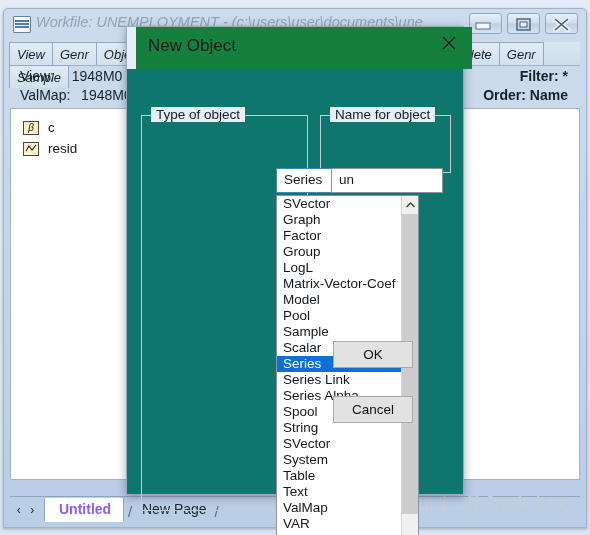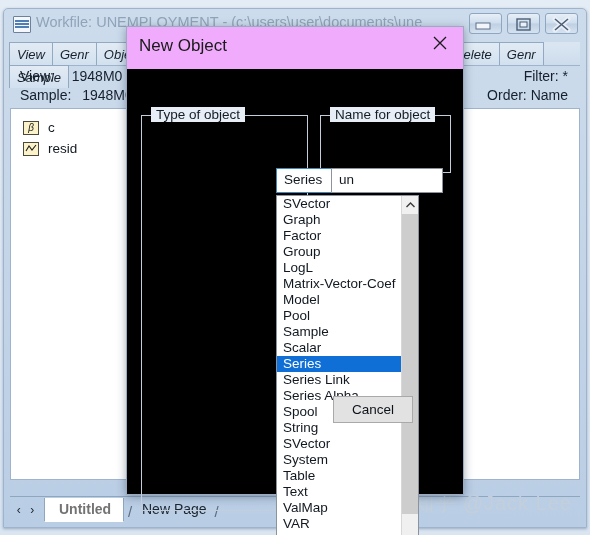--- a/index.html
+++ b/index.html
@@ -62,20 +62,21 @@
   }
   #wf-title-text {
     position: absolute;
     left: 32px; top: 5px;
     width: 420px;
     font-size: 14.5px;
     color: #8fa4b8;
     white-space: nowrap;
     overflow: hidden;
     text-overflow: clip;
+    font-style: italic;
   }
 
   .wf-btn {
     position: absolute;
     top: 4px;
     width: 33px; height: 21px;
     background: linear-gradient(180deg,#e7eff8 0%,#cfdded 48%,#bed0e3 52%,#d6e2f0 100%);
     border: 1px solid #8ea6bf;
     border-radius: 3px;
     box-sizing: border-box;
@@ -126,20 +127,21 @@
     font-size: 14px;
     color: #15202c;
     white-space: nowrap;
   }
   .wf-info-right {
     position: absolute;
     right: 12px;
     font-size: 14px;
     color: #15202c;
     white-space: nowrap;
+    font-weight: bold;
   }
 
   
   #wf-objects {
     position: absolute;
     left: 6px; top: 100px;
     right: 6px; bottom: 47px;
     background: #ffffff;
     border: 1px solid #9fb4cc;
     border-top: none;
@@ -194,21 +196,21 @@
     text-align: center;
     line-height: 23px;
     letter-spacing: 3px;
   }
   .page-tab {
     position: absolute;
     top: 1px;
     height: 24px;
     line-height: 23px;
     font-size: 14px;
-    color: #737373;
+    color: #8b5cf6;
     padding: 0 12px 0 14px;
     box-sizing: border-box;
     white-space: nowrap;
   }
   .page-tab.active {
     font-weight: bold;
     background: #ffffff;
     border: 1px solid #8fa6bf;
     border-bottom: 1px solid #ffffff;
     border-top: none;
@@ -237,40 +239,40 @@
     position: absolute;
     left: 126px; top: 26px;
     width: 338px; height: 469px;
     background: #e8eef6;
     border: 1px solid #9aabbf;
     box-sizing: border-box;
     box-shadow: 0 2px 9px rgba(30,45,70,.40);
   }
   #dlg-titlebar {
     position: absolute;
-    left: 0; top: 0; width: 100%; height: 42px;
-    background: #f0abfc;
+    left: 9px; top: 0; width: 100%; height: 42px;
+    background: #15803d;
     box-sizing: border-box;
   }
   #dlg-title {
     position: absolute;
     left: 12px; top: 9px;
     font-size: 17px;
     color: #1a1a1a;
   }
   #dlg-close {
     position: absolute;
     right: 0px; top: 0px;
     width: 46px; height: 32px;
     display: flex; align-items: center; justify-content: center;
   }
   #dlg-body {
     position: absolute;
     left: 0; top: 42px; right: 0; bottom: 0;
-    background: #000000;
+    background: #0f766e;
   }
 
   .groupbox {
     position: absolute;
     border: 1px solid #c3cddb;
     box-sizing: border-box;
   }
   .groupbox > .gb-label {
     position: absolute;
     top: -9px; left: 9px;
@@ -422,21 +424,21 @@
       <div class="menu-item">Sample</div>
     </div>
 
     <div id="wf-info">
       <div class="wf-info-line" style="top:2px">
         <span>View:</span>
         <span style="display:inline-block;width:10px"></span>
         <span>1948M0</span>
       </div>
       <div class="wf-info-line" style="top:21px">
-        <span>Sample:</span>
+        <span>ValMap:</span>
         <span style="display:inline-block;width:3px"></span>
         <span>1948M0</span>
       </div>
       <div class="wf-info-right" style="top:2px">Filter: *</div>
       <div class="wf-info-right" style="top:21px">Order: Name</div>
     </div>
 
     <div id="wf-objects">
       <div class="obj-row" style="margin-top:8px">
         <span class="obj-icon">β</span>
@@ -520,16 +522,17 @@
                 <path d="M1.5 6 L5.5 2 L9.5 6" stroke="#3b3b3b" stroke-width="1.4" fill="none"></path>
               </svg>
           </div>
           <div id="sb-thumb"></div>
           <div class="sb-arrow" id="sb-down">
             
           </div>
         </div>
       </div>
 
+      <div class="dlg-button" id="btn-ok">OK</div>
       <div class="dlg-button" id="btn-cancel">Cancel</div>
     </div>
   </div>
 </div>
 
 </body></html>

